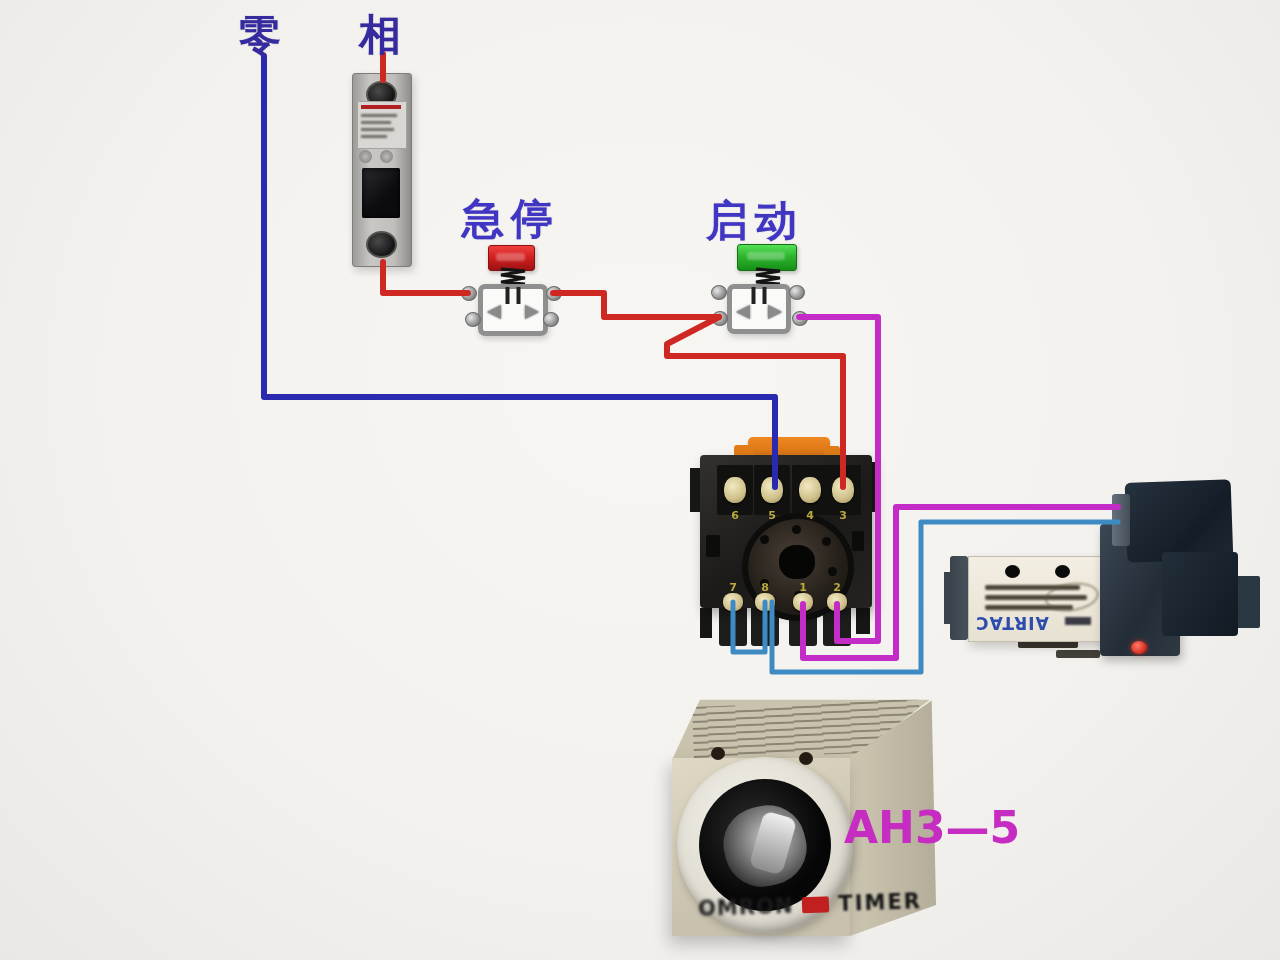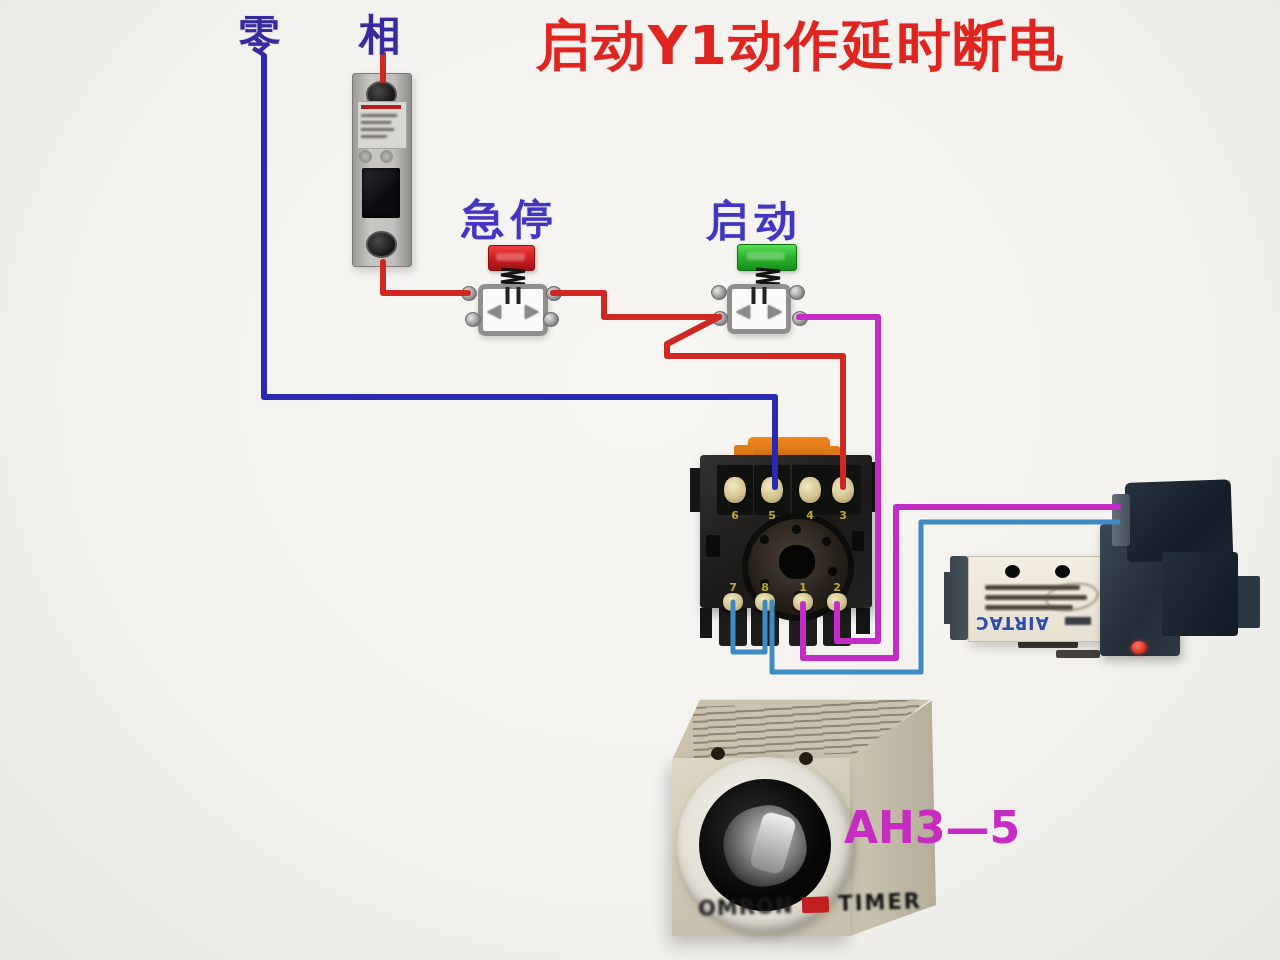--- a/index.html
+++ b/index.html
@@ -146,21 +146,20 @@
       <polyline points="383,54 383,80" fill="none" stroke="#cf2823" stroke-width="6" stroke-linejoin="round" stroke-linecap="round"></polyline>
       <polyline points="383,262 383,293 468,293" fill="none" stroke="#cf2823" stroke-width="6" stroke-linejoin="round" stroke-linecap="round"></polyline>
       <polyline points="553,293 604,293 604,317 719,317" fill="none" stroke="#cf2823" stroke-width="6" stroke-linejoin="round" stroke-linecap="round"></polyline>
       <polyline points="719,317 667,344 667,356 843,356 843,487" fill="none" stroke="#cf2823" stroke-width="6" stroke-linejoin="round" stroke-linecap="round"></polyline>
       <polyline points="799,317 878,317 878,641 837,641 837,604" fill="none" stroke="#c42cc8" stroke-width="6" stroke-linejoin="round" stroke-linecap="round"></polyline>
       <polyline points="803,604 803,658 896,658 896,507 1118,507" fill="none" stroke="#c42cc8" stroke-width="6" stroke-linejoin="round" stroke-linecap="round"></polyline>
       <polyline points="733,602 733,652 765,652 765,602" fill="none" stroke="#3e8bc4" stroke-width="5" stroke-linejoin="round" stroke-linecap="round"></polyline>
       <polyline points="772,602 772,672 921,672 921,522 1118,522" fill="none" stroke="#3e8bc4" stroke-width="5" stroke-linejoin="round" stroke-linecap="round"></polyline>
     </svg>
 
-  <div class="abs" id="title">启动Y1动作延时断电</div>
   <div class="abs cjk-label" id="lbl-neutral">零</div>
   <div class="abs cjk-label" id="lbl-phase">相</div>
   <div class="abs cjk-label" id="lbl-start">启动</div>
   <div class="abs cjk-label" id="lbl-estop">急停</div>
   <div class="abs" id="lbl-model">AH3—5</div>
 
   <div class="abs" id="breaker">
     <div class="screw" id="brk-screw-top"></div>
     <div id="brk-label">
       <div class="redline"></div>

